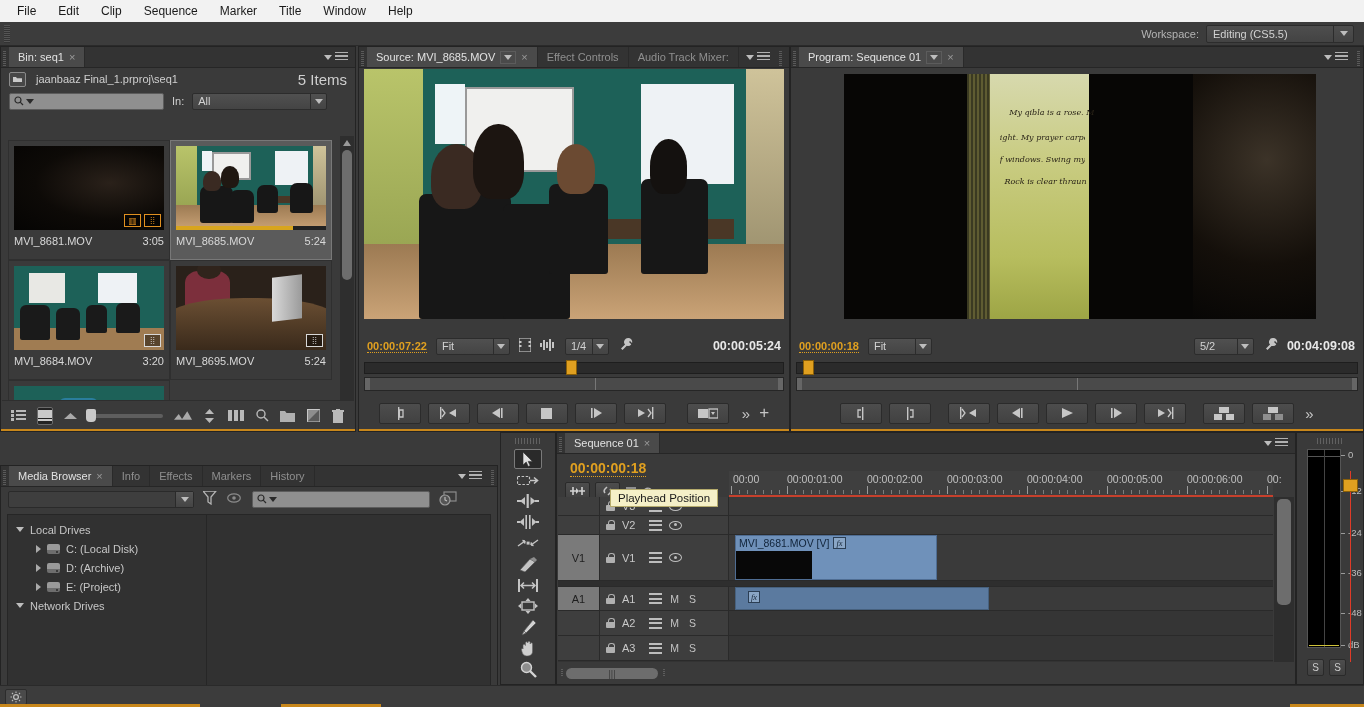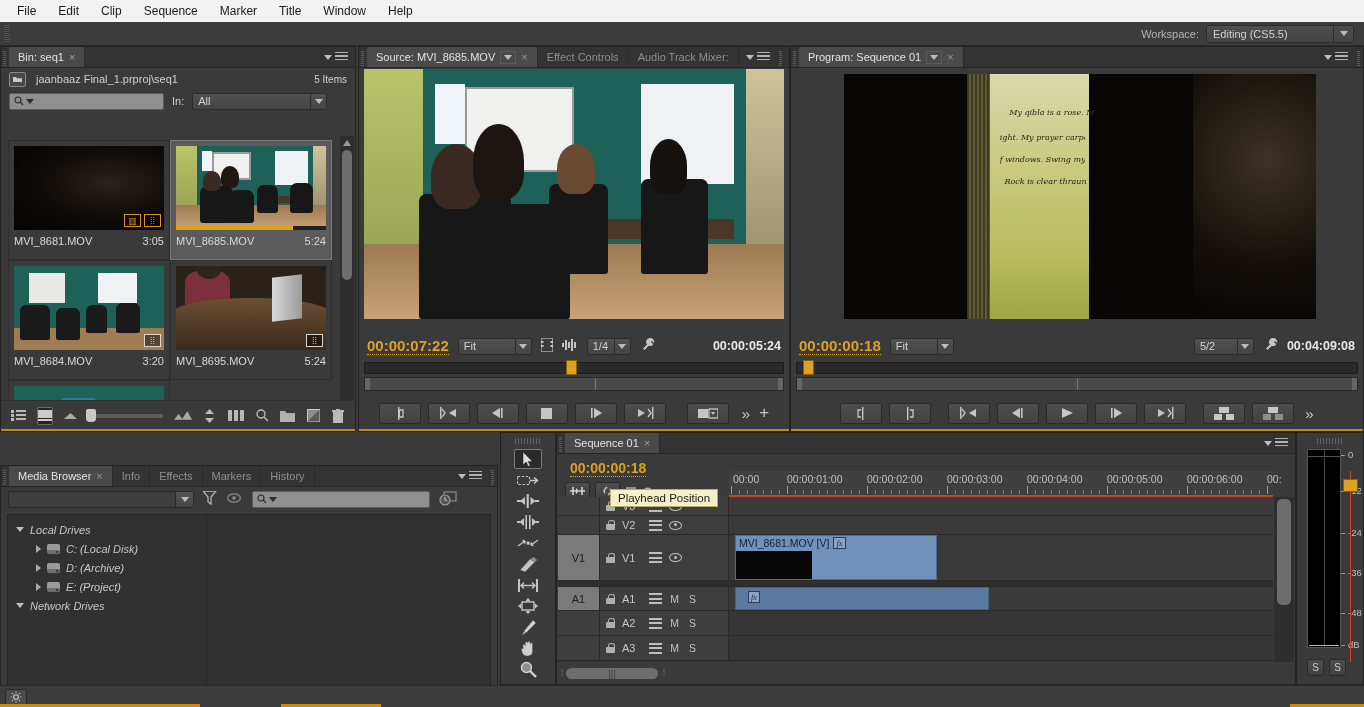--- a/index.html
+++ b/index.html
@@ -65,21 +65,21 @@
   .hamb { width: 13px; }
   .hamb div { height: 1.5px; background: #b0b0b0; margin-bottom: 2px; }
   .panel-accent { position:absolute; left:0; right:0; bottom:0; height:2px; background:#c8871b; }
 
   
   #bin { left: 0; top: 46px; width: 356px; height: 386px; }
   .bin-path { height: 22px; display: flex; align-items: center; padding: 0 8px; gap: 10px; background:#3a3a3a; }
   .icon-up { width: 17px; height: 15px; border: 1px solid #8b8b8b; border-radius: 2px;
     display: flex; align-items: center; justify-content: center; background:#474747; }
   .bin-pathtext { flex: 1; color: #cfcfcf; font-size: 11px; }
-  .bin-items { color: #cfcfcf; font-size: 10px; }
+  .bin-items { color: #cfcfcf; font-size: 15px; }
   .bin-search-row { height: 22px; display: flex; align-items: center; gap: 8px; padding: 0 8px; }
   .search-box {
     height: 17px; background: #8f8f8f; border: 1px solid #5c5c5c; border-radius: 2px;
     display: flex; align-items: center; padding: 0 4px; gap: 2px; color:#2a2a2a;
   }
   .in-label { color:#cfcfcf; }
   .sel-small {
     height: 17px; background: linear-gradient(to bottom,#505050,#444);
     border: 1px solid #2c2c2c; border-radius: 2px; display:flex; align-items:center;
     padding-left: 5px; color: #d2d2d2; position: relative; font-size: 11px;
@@ -107,40 +107,40 @@
   .zslider .knob { position:absolute; left:-3px; top:-5px; width:10px; height:13px; background:#c9c9c9; border-radius:2px 2px 4px 4px; }
   .vscroll { position: absolute; right: 1px; top: 89px; bottom: 31px; width: 14px; background: #2e2e2e; }
   .vscroll .thumb { position: absolute; left:2px; right:2px; top: 14px; height: 130px; background:#6d6d6d; border-radius:5px; }
   .vscroll .arw { position:absolute; left:0; right:0; height:13px; display:flex; align-items:center; justify-content:center; }
 
   
   #source { left: 358px; top: 46px; width: 432px; height: 386px; }
   .mon-img { position: absolute; left: 5px; right: 5px; top: 22px; height: 250px; background: #000; overflow:hidden;}
   .mon-ctrl { position: absolute; left: 0; right: 0; top: 287px; height: 24px;
     display: flex; align-items: center; gap: 9px; padding: 0 8px; font-size: 12px; }
-  .tc-orange { color: #e0a020; font-weight: bold; font-size: 15px; border-bottom: 1px dotted #e0a020; }
+  .tc-orange { color: #e0a020; font-weight: bold; font-size: 11px; border-bottom: 1px dotted #e0a020; }
   .tc-white { color: #e8e8e8; font-weight: bold; font-size: 12.5px; }
   .scrubrow { position: absolute; left: 5px; right: 5px; top: 315px; height: 12px; background:#2b2b2b; border:1px solid #1e1e1e;}
   .ticksrow { position: absolute; left: 5px; right: 5px; top: 330px; height: 14px; background:#4a4a4a; border:1px solid #262626;}
   .mon-trans { position: absolute; left: 0; right: 0; bottom: 3px; height: 30px;
     display: flex; align-items: center; justify-content: center; gap: 7px; }
   .mbtn { width: 42px; height: 21px; background: linear-gradient(to bottom,#4d4d4d,#414141);
     border: 1px solid #2b2b2b; border-radius: 2px; display: flex; align-items: center; justify-content: center; }
 
   
   #program { left: 790px; top: 46px; width: 574px; height: 386px; }
 
   
   #mbrowser { left: 0; top: 432px; width: 498px; height: 253px; margin-top: 33px; }
   .mb-toolbar { height: 24px; display: flex; align-items: center; gap: 9px; padding: 0 7px; }
   .mb-select { height:17px; width:186px; background:#3e3e3e; border:1px solid #2a2a2a; border-radius:2px; position:relative; }
   .mb-select .arrowbox { position:absolute; right:0; top:0; bottom:0; width:18px; border-left:1px solid #2a2a2a;
     display:flex; align-items:center; justify-content:center; background:linear-gradient(to bottom,#555,#444); }
   .mb-body { position: absolute; left: 6px; right: 6px; top: 48px; bottom: 30px; display: flex; }
-  .mb-tree { width: 200px; background: #313131; border: 1px solid #262626; padding: 5px 0; font-style: italic; }
+  .mb-tree { width: 200px; background: #313131; border: 1px solid #262626; padding: 5px 0; }
   .mb-list { flex: 1; background: #313131; border: 1px solid #262626; border-left: none; }
   .treerow { height: 19px; display: flex; align-items: center; gap: 6px; padding-left: 8px; color: #c6c6c6; }
   .treerow.ind { padding-left: 28px; }
   .drive-ico { width: 13px; height: 10px; background: linear-gradient(to bottom,#9a9a9a 60%,#6e6e6e 60%);
     border-radius: 2px; position: relative; }
   .drive-ico:after { content:''; position:absolute; right:2px; bottom:1px; width:2px; height:2px; background:#3a3a3a; }
   .mb-bottom { position: absolute; left: 1px; right: 1px; bottom: 1px; height: 28px;
     display: flex; align-items: center; justify-content: flex-end; gap: 12px; padding-right: 100px; }
 
   

